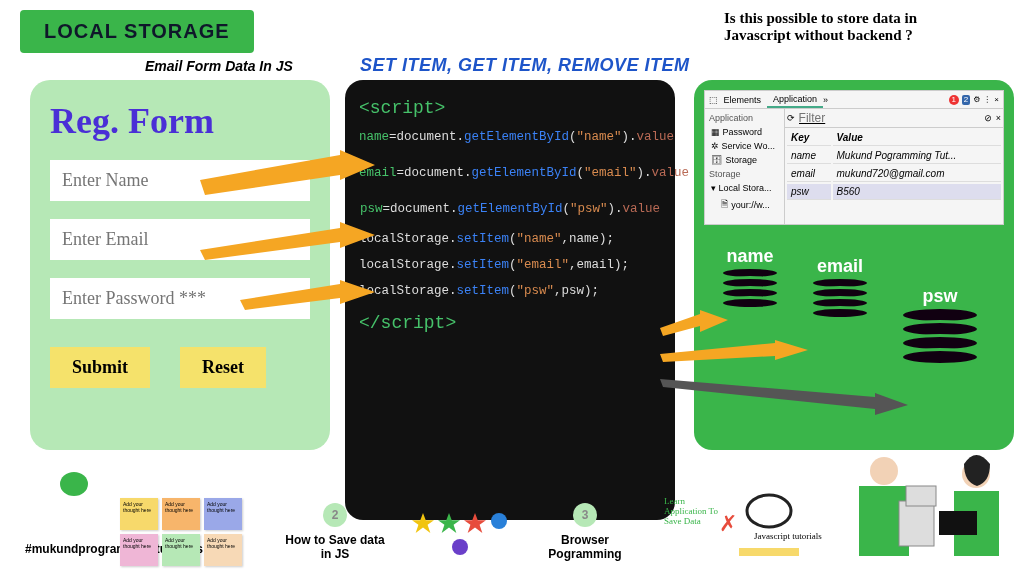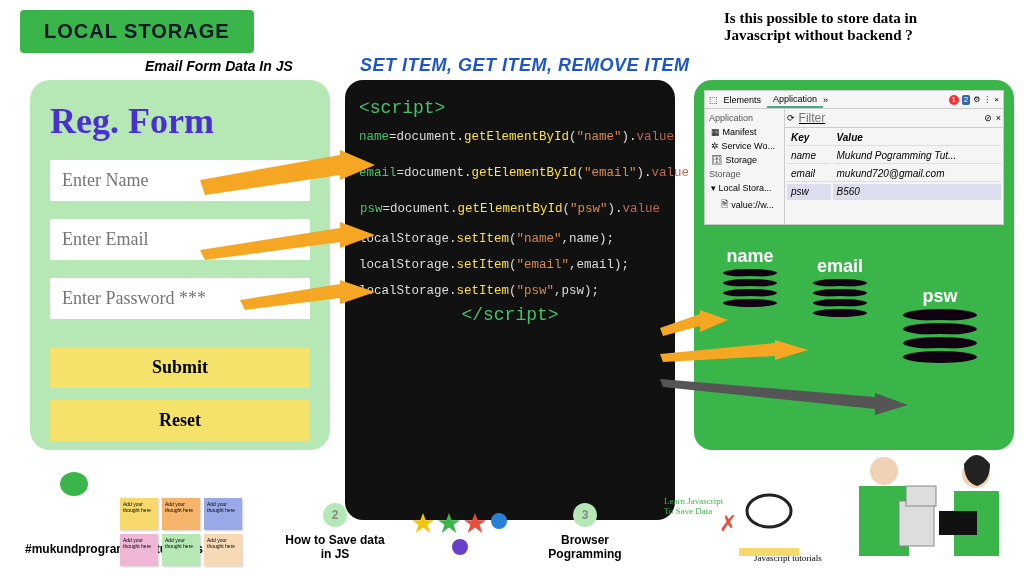--- a/index.html
+++ b/index.html
@@ -44,38 +44,38 @@
     color: #4a2fd6; font-weight: 900;
     font-size: 36px; margin-bottom: 18px;
     font-family: Georgia, serif;
   }
   .field {
     background: white; padding: 10px 12px;
     margin-bottom: 18px; font-size: 18px;
     border: none; width: 100%;
     font-family: Georgia, serif;
   }
-  .btn-row { display: flex; gap: 12px; margin-top: 10px; flex-direction: column; }
+  .btn-row { display: flex; gap: 30px; margin-top: 10px; }
   .btn {
     background: #f5e26b; border: none;
     padding: 10px 22px; font-weight: bold;
     font-size: 18px; cursor: pointer;
     font-family: Georgia, serif;
   }
   .code-panel {
     position: absolute; top: 80px; left: 345px;
     width: 330px; height: 440px;
     background: #111; border-radius: 18px;
     padding: 14px; font-family: 'Courier New', monospace;
     font-size: 12.5px; color: #ddd; line-height: 1.6;
   }
   .tag { color: #46c26a; font-size: 18px; }
   .kw { color: #d96dd9; }
   .var { color: #46c26a; }
-  .fn { color: #fde047; }
+  .fn { color: #3b82f6; }
   .str { color: #d98b4f; }
   .prop { color: #b96a55; }
   .browser-panel {
     position: absolute; top: 80px; right: 10px;
     width: 320px; height: 370px;
     background: #3ab54a; border-radius: 18px;
     padding: 10px;
   }
   .devtools {
     background: #f5f5f5; border: 1px solid #ccc;
@@ -149,21 +149,21 @@
   </div>
   <div style="margin-top:10px;">
     <span>localStorage.</span><span class="fn">setItem</span><span>(</span><span class="str">"name"</span><span>,name);</span>
   </div>
   <div style="margin-top:6px;">
     <span>localStorage.</span><span class="fn">setItem</span><span>(</span><span class="str">"email"</span><span>,email);</span>
   </div>
   <div style="margin-top:6px;">
     <span>localStorage.</span><span class="fn">setItem</span><span>(</span><span class="str">"psw"</span><span>,psw);</span>
   </div>
-  <div class="tag" style="text-align:center; ">&lt;/script&gt;</div>
+  <div class="tag" style="text-align:left; margin-top:8px;">&lt;/script&gt;</div>
 </div>
 
 <div class="browser-panel">
   <div class="devtools">
     <div class="dt-tabs">
       <span>⬚</span>
       <span class="dt-tab">Elements</span>
       <span class="dt-tab active">Application</span>
       <span>»</span>
       <div class="dt-badges">
@@ -172,38 +172,38 @@
         <span>⚙</span>
         <span>⋮</span>
         <span>×</span>
       </div>
     </div>
     <div class="dt-body">
       <div class="dt-side">
         <div class="dt-side-h">Application</div>
         <div class="dt-side-i">
             <span>▦</span>
-            <span>Manifest</span>
+            <span>Password</span>
           </div>
         <div class="dt-side-i">
             <span>✲</span>
             <span>Service Wo...</span>
           </div>
         <div class="dt-side-i">
             <span>🗄</span>
             <span>Storage</span>
           </div>
         <div class="dt-side-h">Storage</div>
         <div class="dt-side-i">
             <span>▾</span>
             <span>Local Stora...</span>
           </div>
         <div class="dt-side-i" style="padding-left:14px;">
             <span>🗎</span>
-            <span>value://w...</span>
+            <span>your://w...</span>
           </div>
       </div>
       <div class="dt-main">
         <div class="dt-filter">
           <span>⟳</span>
           <input placeholder="Filter" style="">
           <span style="margin-left:auto">⊘</span>
           <span>×</span>
         </div>
         <table class="dt-table">
@@ -303,26 +303,26 @@
     </svg>
   <svg width="18" height="18">
       <circle cx="9" cy="9" r="8" fill="#6a3fc9"></circle>
     </svg>
 </div>
 <div class="step step3">
   <div class="step-badge">3</div>
   <div>Browser Pogramming</div>
 </div>
 <div class="deco">
-  <span style="font-family:cursive;font-size:9px;color:#3ab54a;position:absolute;left:0;top:10px;width:60px;">Learn Javascript To Save Data</span>
+  <span style="font-family:cursive;font-size:9px;color:#3ab54a;position:absolute;left:0;top:10px;width:60px;">Learn Application To Save Data</span>
   <span style="position:absolute;left:55px;top:25px;color:#e74c3c;font-size:22px;">✗</span>
   <svg style="position:absolute;left:80px;top:5px;" width="50" height="40">
       <ellipse cx="25" cy="20" rx="22" ry="16" fill="none" stroke="#222" stroke-width="3"></ellipse>
     </svg>
-  <span style="font-family:cursive;font-size:9px;position:absolute;left:90px;top:45px;margin-top:22px;">Javascript tutorials</span>
+  <span style="font-family:cursive;font-size:9px;position:absolute;left:90px;top:45px;">Javascript tutorials</span>
   <div style="position:absolute;left:75px;top:62px;width:60px;height:8px;background:#f7d96b;"></div>
 </div>
 <svg class="people" viewBox="0 0 180 140">
   <rect x="15" y="50" width="50" height="70" fill="#3ab54a"></rect>
   <circle cx="40" cy="35" r="14" fill="#f2d2b6"></circle>
   <rect x="55" y="65" width="35" height="45" fill="#ddd" stroke="#888"></rect>
   <rect x="62" y="50" width="30" height="20" fill="#ddd" stroke="#888"></rect>
   <rect x="110" y="55" width="45" height="65" fill="#3ab54a"></rect>
   <circle cx="132" cy="38" r="14" fill="#f2d2b6"></circle>
   <path d="M120 28 q12 -18 26 0 q0 18 -13 22 q-13 -4 -13 -22" fill="#222"></path>

